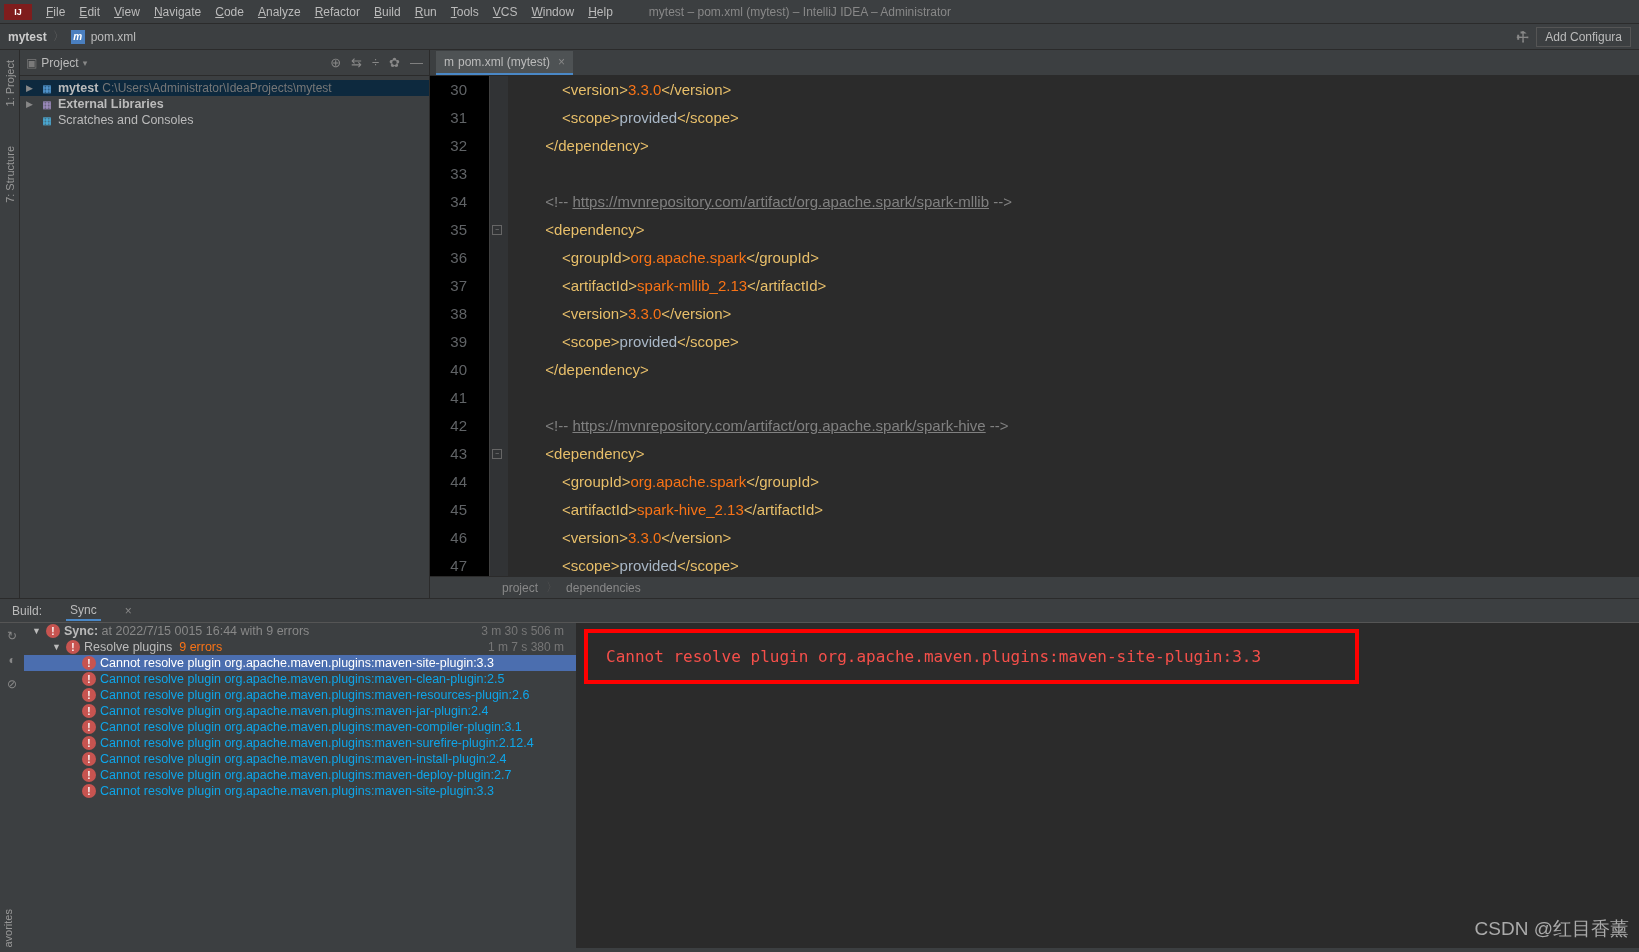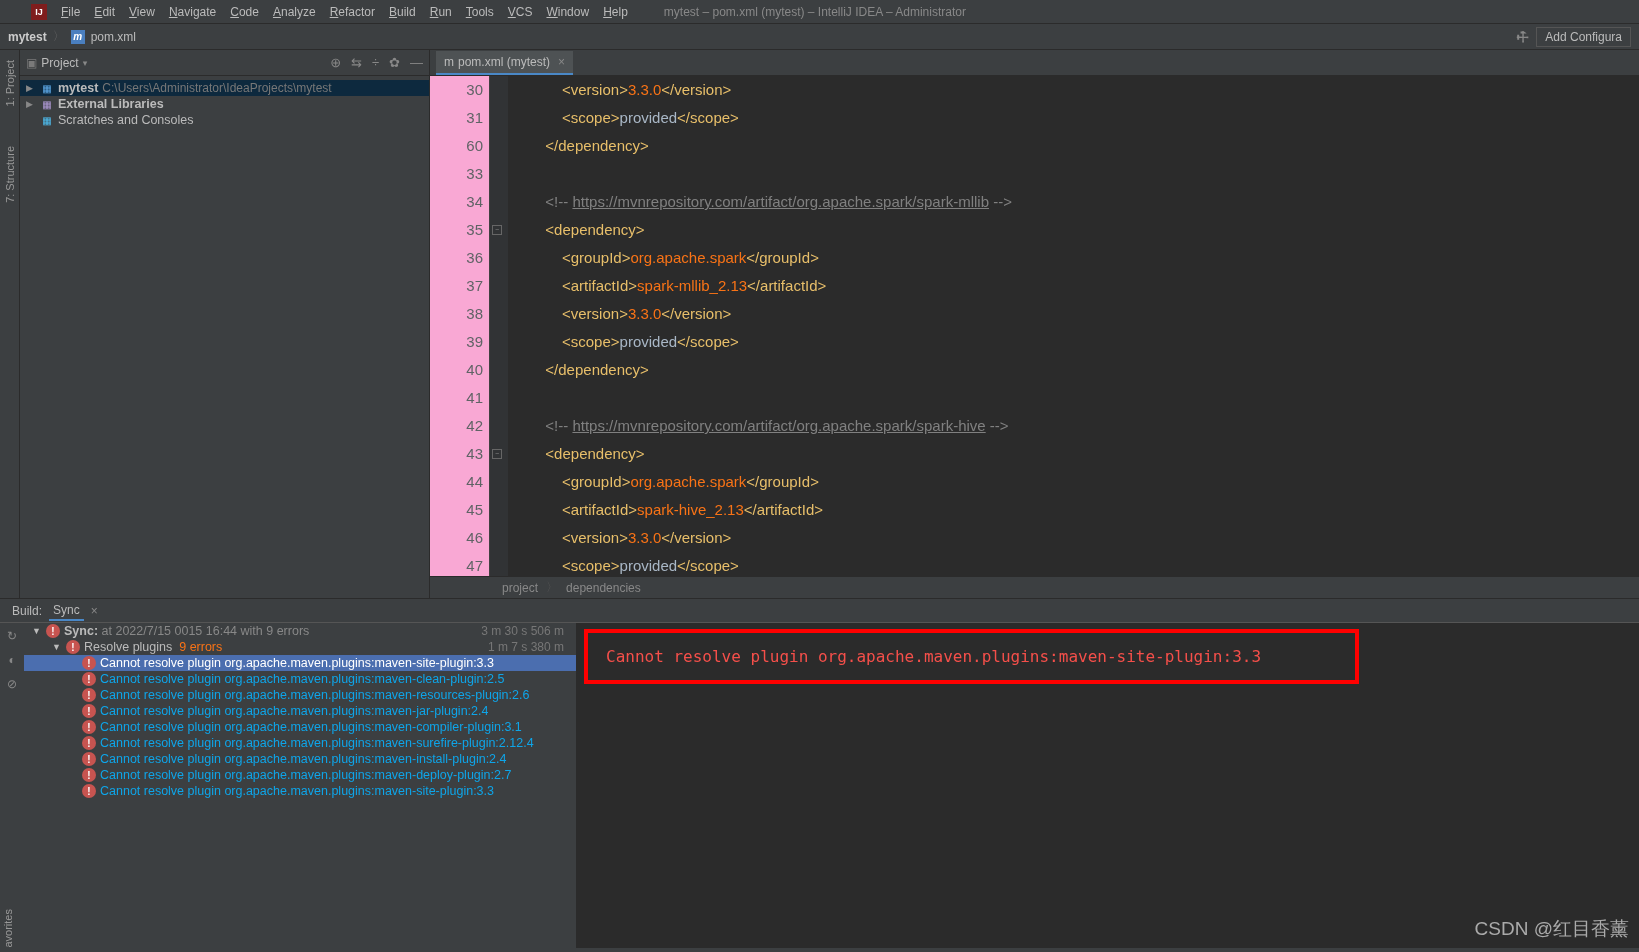--- a/index.html
+++ b/index.html
@@ -1,18 +1,18 @@
 <!DOCTYPE html>
 <html><head>
 <meta charset="utf-8">
 <style>
 * { margin:0; padding:0; box-sizing:border-box; font-family:"Segoe UI",Arial,sans-serif; }
 body { background:#3c3f41; color:#bbbbbb; font-size:12px; overflow:hidden; width:1639px; height:952px; position:relative; }
 .titlebar { height:24px; background:#3c3f41; display:flex; align-items:center; padding:0 4px; border-bottom:1px solid #2b2b2b; }
-.titlebar .logo { width:16px; height:16px; background:#7f1d1d; margin-right:8px; display:flex; align-items:center; justify-content:center; color:#fff; font-size:9px; font-weight:bold;margin-left:27px;}
+.titlebar .logo { width:28px; height:16px; background:#7f1d1d; margin-right:8px; display:flex; align-items:center; justify-content:center; color:#fff; font-size:9px; font-weight:bold;}
 .menubar { display:flex; gap:2px; }
 .menubar span { padding:2px 6px; cursor:pointer; }
 .menubar span u { text-decoration:underline; }
 .title { margin-left:30px; color:#888; }
 .navbar { height:26px; background:#3c3f41; display:flex; align-items:center; padding:0 8px; border-bottom:1px solid #2b2b2b; justify-content:space-between;}
 .navbar-left { display:flex; align-items:center; gap:4px; }
 .navbar .crumb { font-weight:bold; color:#ccc; }
 .navbar .sep { color:#666; margin:0 2px;}
 .navbar .micon { width:14px; height:14px; background:#4a7fbf; display:inline-flex; align-items:center; justify-content:center; color:#fff; font-weight:bold; font-size:10px; font-style:italic; margin-right:2px;}
 .navbar-right { display:flex; align-items:center; gap:8px; }
@@ -32,32 +32,32 @@
 .tree-item { display:flex; align-items:center; padding:1px 4px; gap:4px; white-space:nowrap;}
 .tree-item.sel { background:#0d293e; }
 .tree-item .arrow { width:10px; color:#888; font-size:9px;}
 .tree-item .ficon { width:14px; height:14px; display:inline-flex; align-items:center; justify-content:center; font-size:10px;}
 .tree-item .path { color:#777; font-size:12px;}
 .editor { flex:1; background:#2b2b2b; display:flex; flex-direction:column;}
 .tabbar { height:26px; background:#3c3f41; display:flex; align-items:flex-end; border-bottom:1px solid #2b2b2b;}
 .tab { height:24px; background:#4e5254; padding:0 8px; display:flex; align-items:center; gap:4px; border-bottom:2px solid #4a88c7; margin-left:6px;}
 .tab .close { color:#888; margin-left:4px; cursor:pointer;}
 .code-area { flex:1; display:flex; overflow:hidden; font-family:"JetBrains Mono","Consolas",monospace; font-size:15px; line-height:28px;}
-.gutter { width:60px; background:#f9a8d4; text-align:right; padding-right:6px; color:#606366; border-right:1px solid #404040;}
+.gutter { width:60px; background:#000000; text-align:right; padding-right:22px; color:#606366; border-right:1px solid #404040;}
 .fold-gutter { width:18px; background:#313335; position:relative;}
 .fold-mark { position:absolute; left:2px; width:10px; height:10px; border:1px solid #666; font-size:7px; display:flex; align-items:center; justify-content:center; color:#888;}
 .code { flex:1; padding-left:4px; white-space:pre; color:#a9b7c6;}
 .c-tag { color:#e8bf6a; }
 .c-val { color:#f97316; }
 .c-com { color:#808080; }
 .c-link { color:#808080; text-decoration:underline; }
 .breadcrumb-bar { height:22px; background:#3c3f41; display:flex; align-items:center; padding-left:72px; gap:8px; color:#888; font-size:12px; border-top:1px solid #2b2b2b;}
 .breadcrumb-bar .bsep { color:#555;}
 .build-panel { height:350px; background:#3c3f41; border-top:1px solid #2b2b2b; display:flex; flex-direction:column;}
-.build-header { height:24px; display:flex; align-items:center; padding:0 12px; gap:7px; border-bottom:1px solid #555;}
+.build-header { height:24px; display:flex; align-items:center; padding:0 12px; gap:24px; border-bottom:1px solid #555;}
 .build-header .tab-name { padding:2px 4px;}
 .build-header .tab-name.active { border-bottom:2px solid #4a88c7;}
 .build-header .xclose { color:#888; cursor:pointer;}
 .build-body { flex:1; display:flex;}
 .build-toolbar { width:24px; background:#3c3f41; display:flex; flex-direction:column; align-items:center; padding-top:6px; gap:10px; color:#888;}
 .build-tree { width:552px; background:#3c3f41; font-size:12.5px; overflow:hidden;}
 .build-row { display:flex; align-items:center; padding:1px 4px; gap:4px; justify-content:space-between;}
 .build-row-left { display:flex; align-items:center; gap:4px; overflow:hidden;}
 .build-row.sel { background:#4b6eaf; color:#fff;}
 .build-row.sel .err-text { color:#fff;}
@@ -154,21 +154,21 @@
       <div class="tab">
         <span class="micon">m</span>
         <span>pom.xml (mytest)</span>
         <span class="close">×</span>
       </div>
     </div>
     <div class="code-area">
       <div class="gutter" id="gutter">
           <div>30</div>
           <div>31</div>
-          <div>60</div>
+          <div>32</div>
           <div>33</div>
           <div>34</div>
           <div>35</div>
           <div>36</div>
           <div>37</div>
           <div>38</div>
           <div>39</div>
           <div>40</div>
           <div>41</div>
           <div>42</div>

